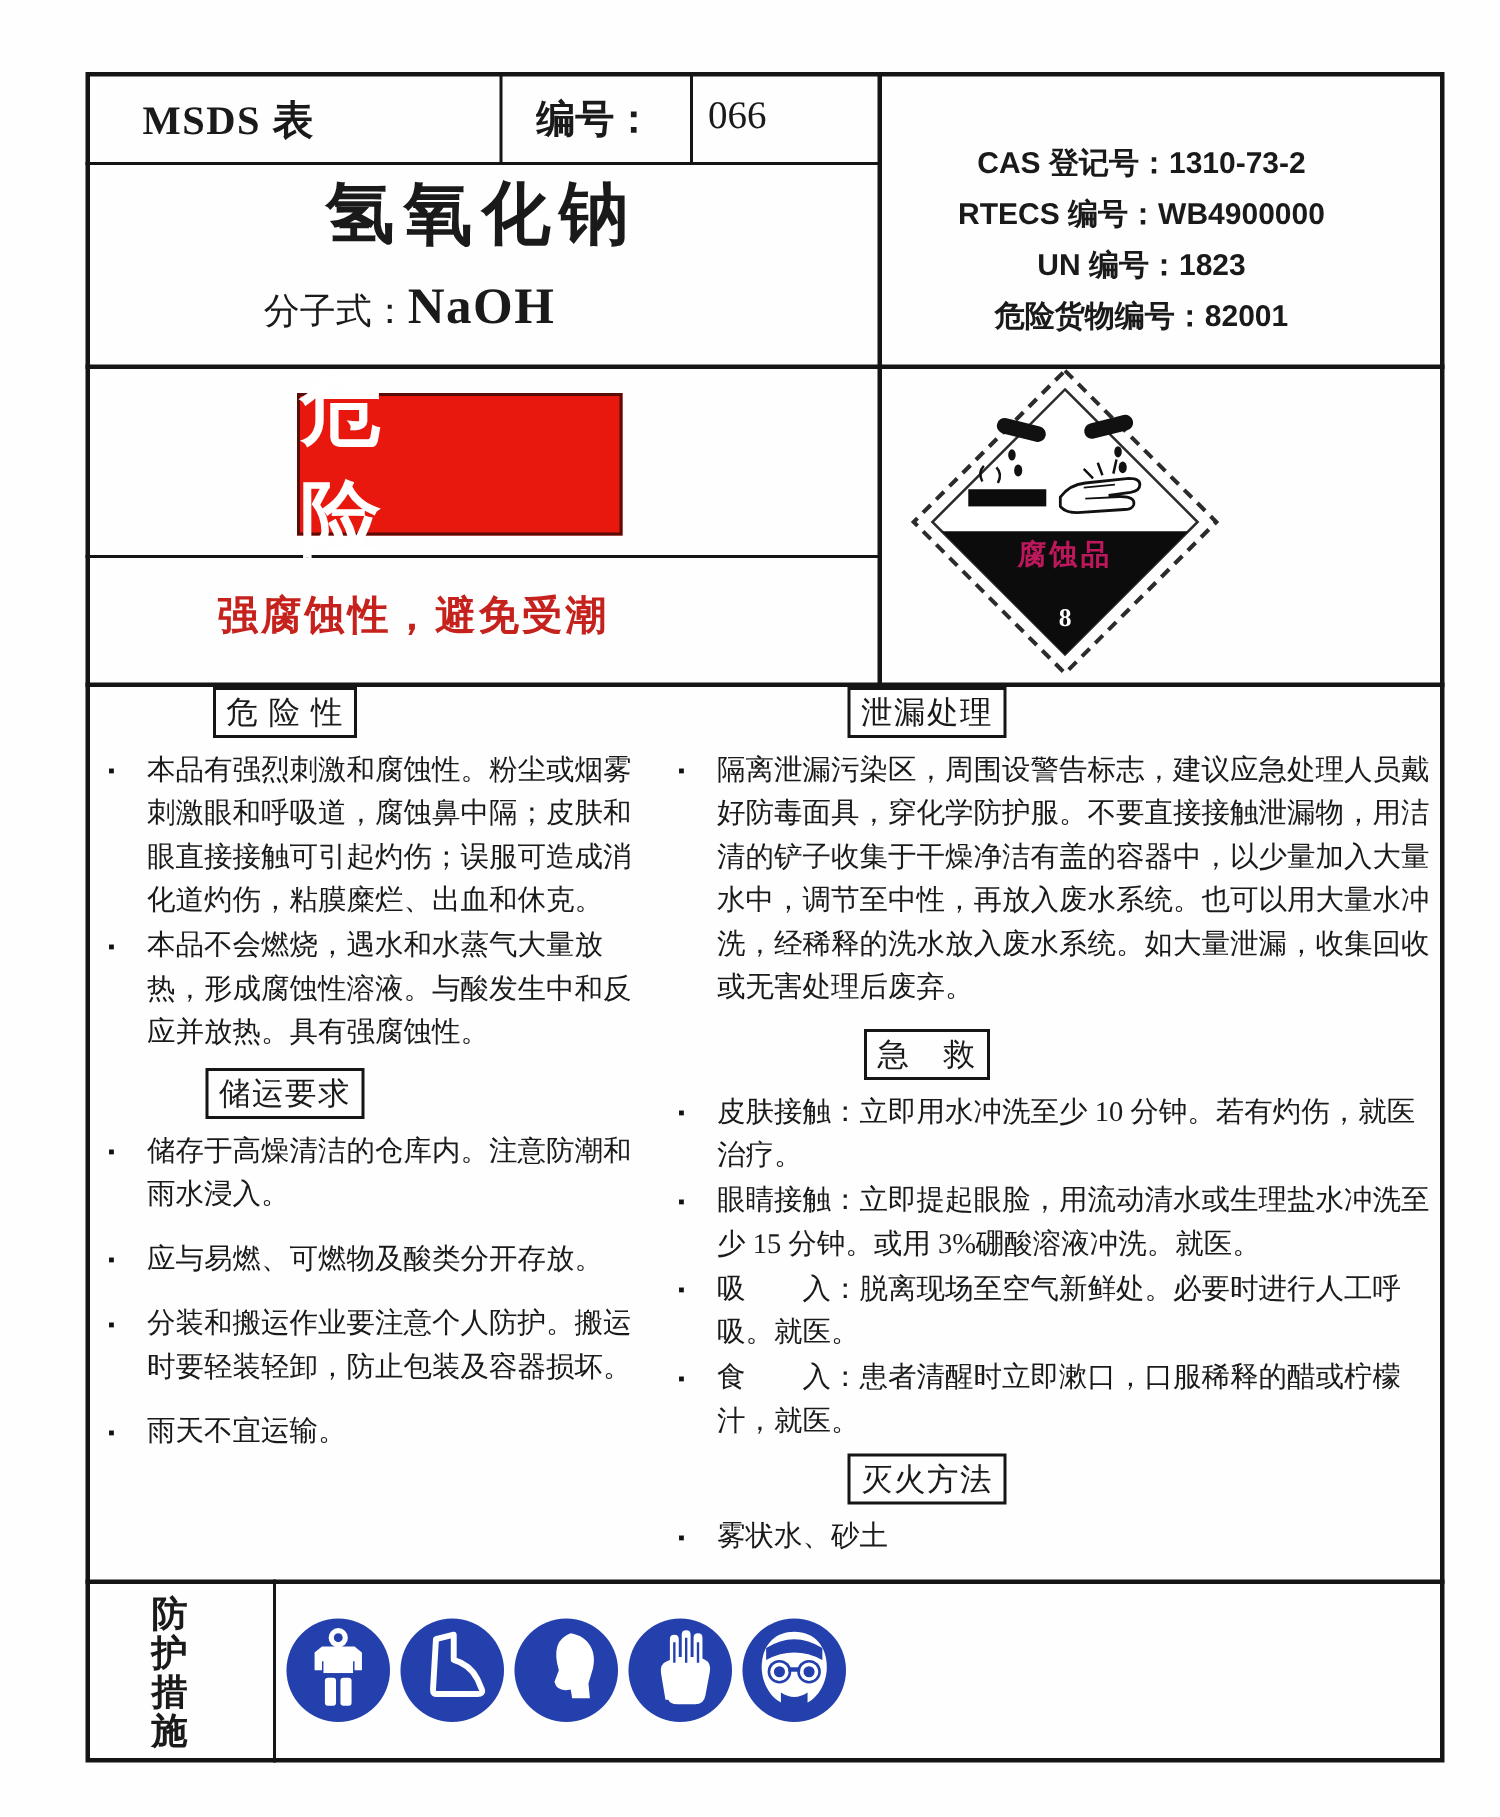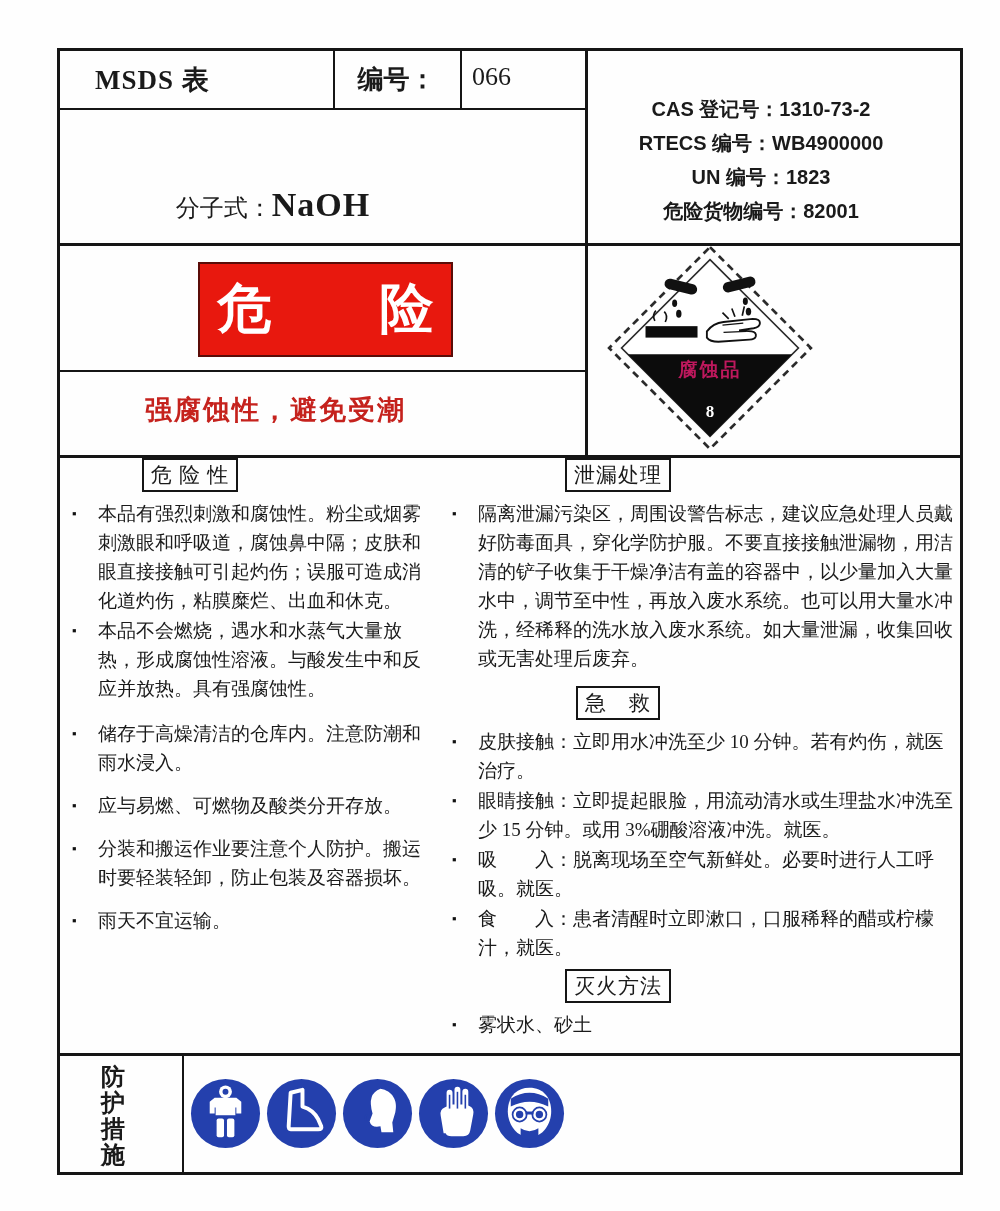--- a/index.html
+++ b/index.html
@@ -10,21 +10,21 @@
   #frame{position:absolute;left:57px;top:48px;width:906px;height:1127px;border:3px solid #151515;box-sizing:border-box;}
   .abs{position:absolute;}
   #msds-title{left:95px;top:62px;font-size:27px;font-weight:bold;letter-spacing:1px;}
   #number-label{left:333px;top:62px;width:127px;text-align:center;font-size:26px;font-weight:bold;}
   #number-value{left:472px;top:62px;font-size:26px;}
   #registry{left:585px;top:92px;width:352px;text-align:center;font-weight:bold;font-size:20px;line-height:34px;font-family:"Liberation Sans",sans-serif;}
   #chem-name{left:57px;top:112px;width:528px;text-align:center;font-size:46px;font-weight:bold;letter-spacing:6px;}
   #formula{left:57px;top:186px;width:432px;text-align:center;}
   #formula .flabel{font-size:24px;}
   #formula .fvalue{font-size:34px;font-weight:bold;letter-spacing:1px;}
-  #danger-banner{left:198px;top:262px;width:255px;height:95px;background:#e8180e;border:2px solid #5a0c08;
+  #danger-banner{left:198px;top:262px;width:217px;height:95px;background:#e8180e;border:2px solid #5a0c08;
      display:flex;align-items:center;justify-content:center;color:#ffffff;font-size:54px;font-weight:bold;box-sizing:border-box;}
   #warning-line{left:145px;top:392px;color:#c5221d;font-size:27px;font-weight:bold;letter-spacing:2px;}
   
   #diamond-wrap{left:606px;top:244px;width:208px;height:208px;}
   #diamond-label{left:606px;top:357px;width:208px;text-align:center;color:#be185d;font-size:19px;font-weight:bold;letter-spacing:2px;}
   #diamond-number{left:606px;top:402px;width:208px;text-align:center;color:#fff;font-size:17px;font-weight:bold;}
   
   .col{position:absolute;top:458px;}
   #col-left{left:72px;width:366px;}
   #col-right{left:452px;width:502px;}
@@ -59,20 +59,21 @@
   <div class="abs" id="number-label">编号：</div>
   <div class="abs" id="number-value">066</div>
 
   <div class="abs" id="registry">
     <div>CAS 登记号：1310-73-2</div>
     <div>RTECS 编号：WB4900000</div>
     <div>UN 编号：1823</div>
     <div>危险货物编号：82001</div>
   </div>
 
+  <div class="abs" id="chem-name">氢氧化钠</div>
   <div class="abs" id="formula">
     <span class="flabel">分子式：</span><span class="fvalue">NaOH</span>
   </div>
 
   <div class="abs" id="danger-banner">危　　险</div>
   <div class="abs" id="warning-line">强腐蚀性，避免受潮</div>
 
   <div class="abs" id="diamond-wrap">
     <svg width="208" height="208" viewBox="0 0 200 200">
       <polygon points="100,3 197,100 100,197 3,100" fill="none" stroke="#2b2b2b" stroke-width="2.6" stroke-dasharray="7 5"></polygon>
@@ -108,20 +109,23 @@
     <div style="height:7px;"></div>
     <div class="bullet">
       <span class="bm">▪</span>
       <div class="bt">本品有强烈刺激和腐蚀性。粉尘或烟雾刺激眼和呼吸道，腐蚀鼻中隔；皮肤和眼直接接触可引起灼伤；误服可造成消化道灼伤，粘膜糜烂、出血和休克。</div>
     </div>
     <div class="bullet">
       <span class="bm">▪</span>
       <div class="bt">本品不会燃烧，遇水和水蒸气大量放热，形成腐蚀性溶液。与酸发生中和反应并放热。具有强腐蚀性。</div>
     </div>
     <div style="height:8px;"></div>
+    <div style="text-align:center;margin-right:130px;">
+      <span class="sec-title">储运要求</span>
+    </div>
     <div style="height:7px;"></div>
     <div class="bullet gap14">
       <span class="bm">▪</span>
       <div class="bt">储存于高燥清洁的仓库内。注意防潮和雨水浸入。</div>
     </div>
     <div class="bullet gap14">
       <span class="bm">▪</span>
       <div class="bt">应与易燃、可燃物及酸类分开存放。</div>
     </div>
     <div class="bullet gap14">

